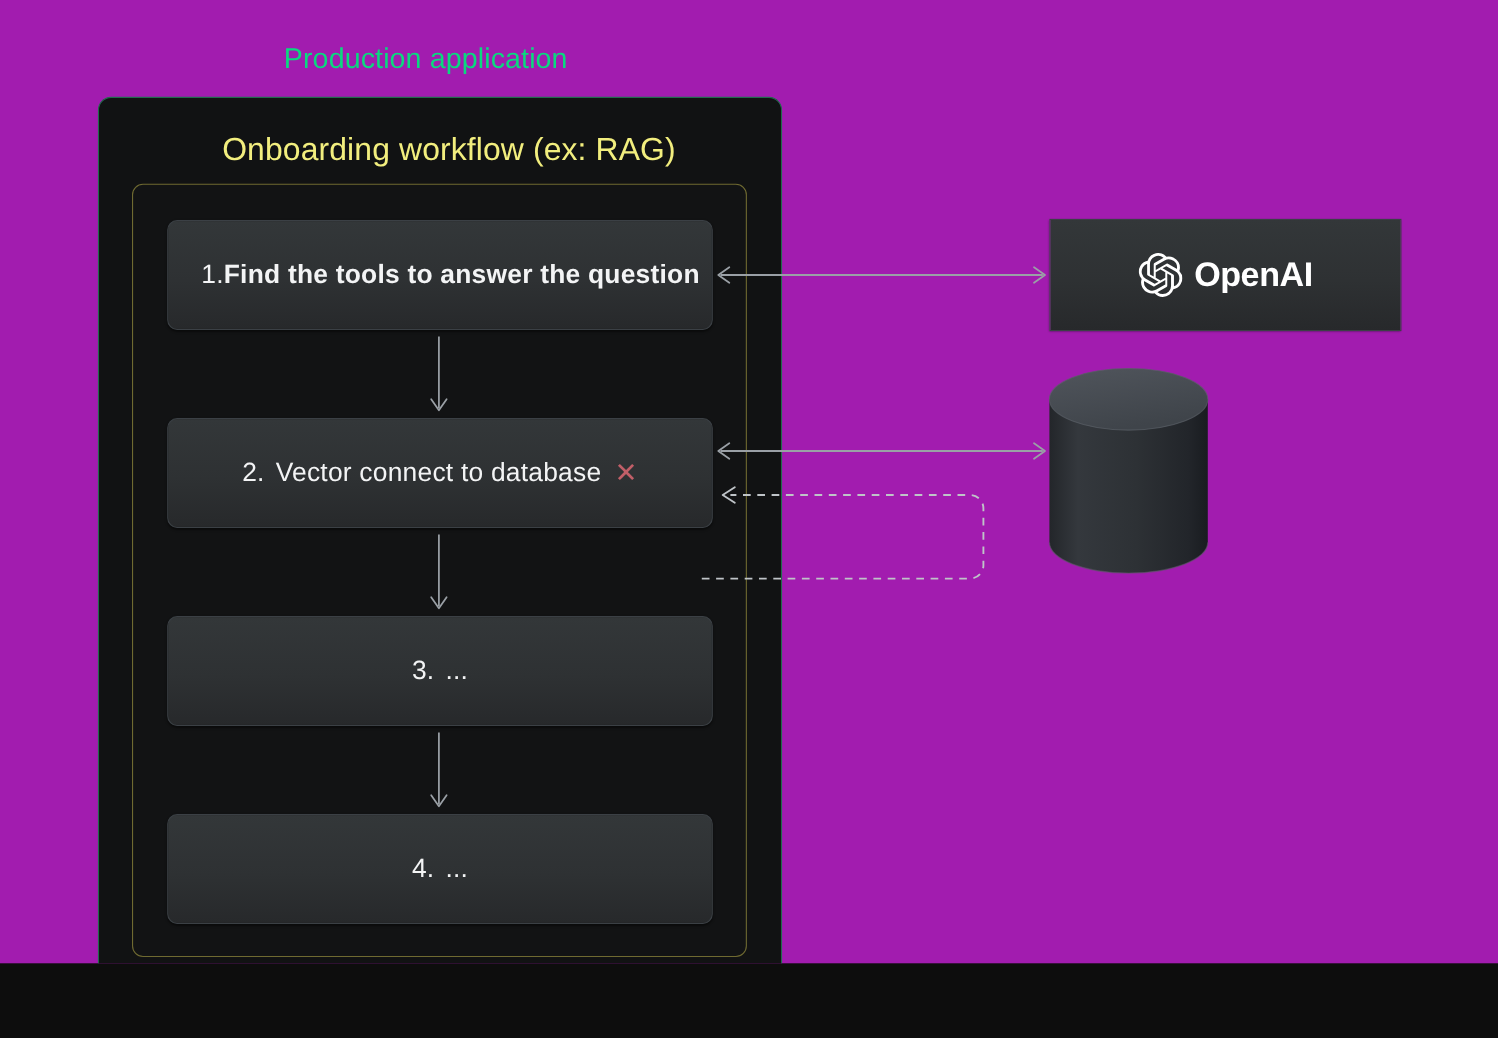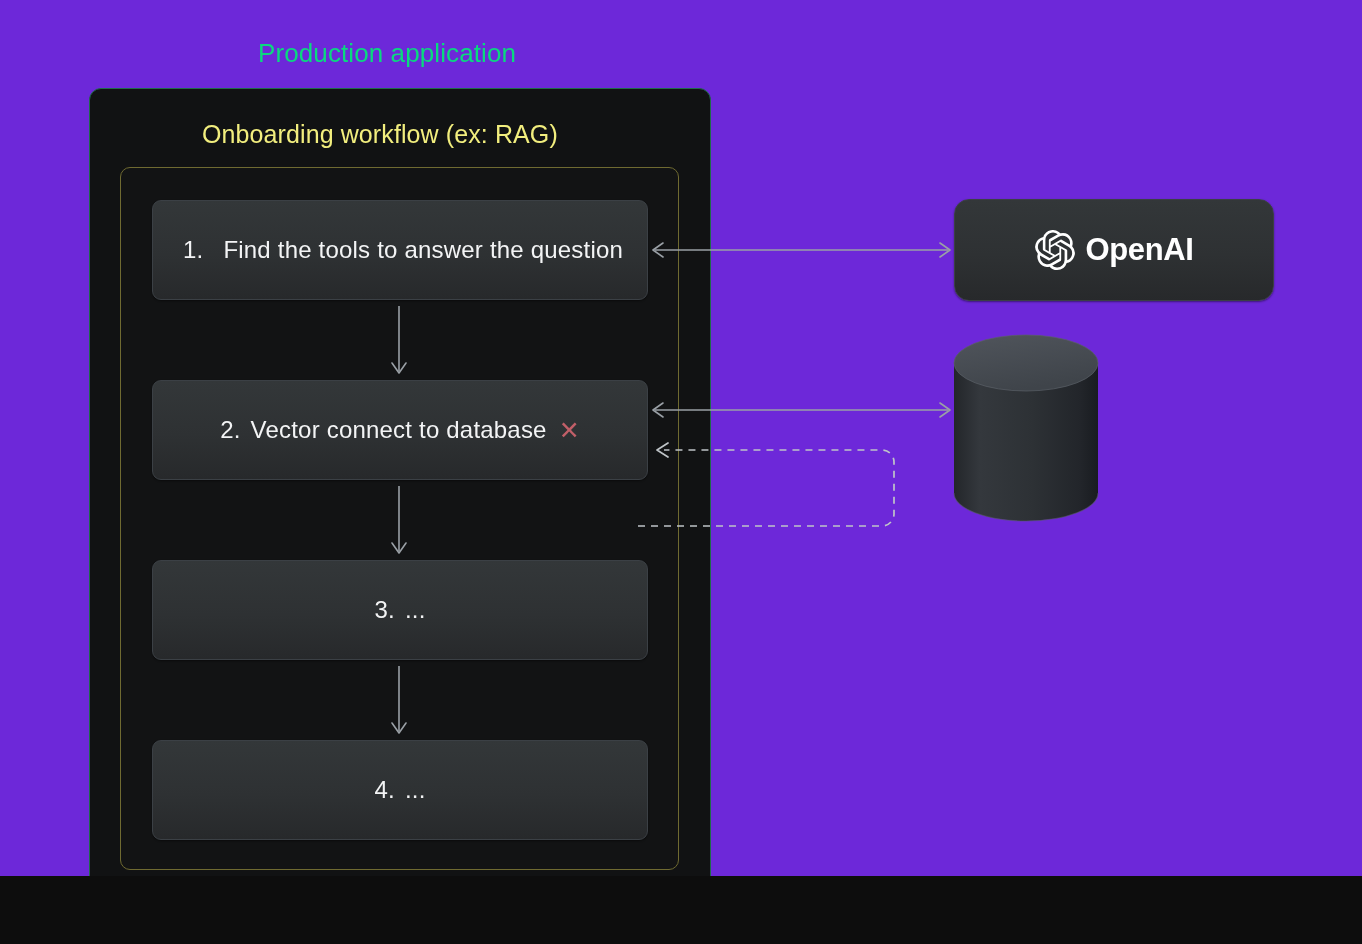--- a/index.html
+++ b/index.html
@@ -9,21 +9,21 @@
     background: #0d0d0d;
   }
   body {
     font-family: "Liberation Sans", sans-serif;
     -webkit-font-smoothing: antialiased;
   }
   #canvas {
     position: relative;
     width: 1362px;
     height: 876px;
-    background: #6d28d9;
+    background: #a21caf;
     overflow: hidden;
   }
 
   
   #prod-label {
     position: absolute;
     left: 258px;
     top: 38px;
     font-size: 26px;
     color: #0ad97f;
@@ -40,21 +40,21 @@
     border-radius: 12px;
     background: #111213;
     box-sizing: border-box;
   }
 
   
   #wf-label {
     position: absolute;
     left: 202px;
     top: 120px;
-    font-size: 25px;
+    font-size: 29px;
     color: #f2ee7e;
     letter-spacing: 0.1px;
     white-space: nowrap;
   }
   #wf-box {
     position: absolute;
     left: 120px;
     top: 167px;
     width: 559px;
     height: 703px;
@@ -106,21 +106,21 @@
   }
   #overlay .hit { pointer-events: auto; }
 
   
   #openai-node {
     position: absolute;
     left: 954px;
     top: 199px;
     width: 320px;
     height: 102px;
-    border-radius: 15px;
+    border-radius: 0;
     border: 1px solid #3b4045;
     background: linear-gradient(180deg, #333739 0%, #2e3133 55%, #27292b 100%);
     box-sizing: border-box;
     display: flex;
     align-items: center;
     justify-content: center;
     gap: 11px;
     box-shadow: 0 1px 2px rgba(0,0,0,0.45);
   }
   #openai-wordmark {
@@ -150,21 +150,21 @@
   <div id="prod-label">Production application</div>
 
   <div id="prod-box"></div>
 
   <div id="wf-label">Onboarding workflow (ex: RAG)</div>
 
   <div id="wf-box"></div>
 
   <div class="step" id="step-1">
     <span class="step-text">1.</span>
-    <span class="step-text" style="margin-left:20px;">Find the tools to answer the question</span>
+    <span class="step-text" style="margin-left:0;font-weight:bold;">Find the tools to answer the question</span>
   </div>
 
   <div class="step" id="step-2">
     <span class="step-text">2.</span>
     <span class="step-text" style="margin-left:10px;">Vector connect to database</span>
     <span class="xmark">✕</span>
   </div>
 
   <div class="step" id="step-3">
     <span class="step-text">3.</span>

